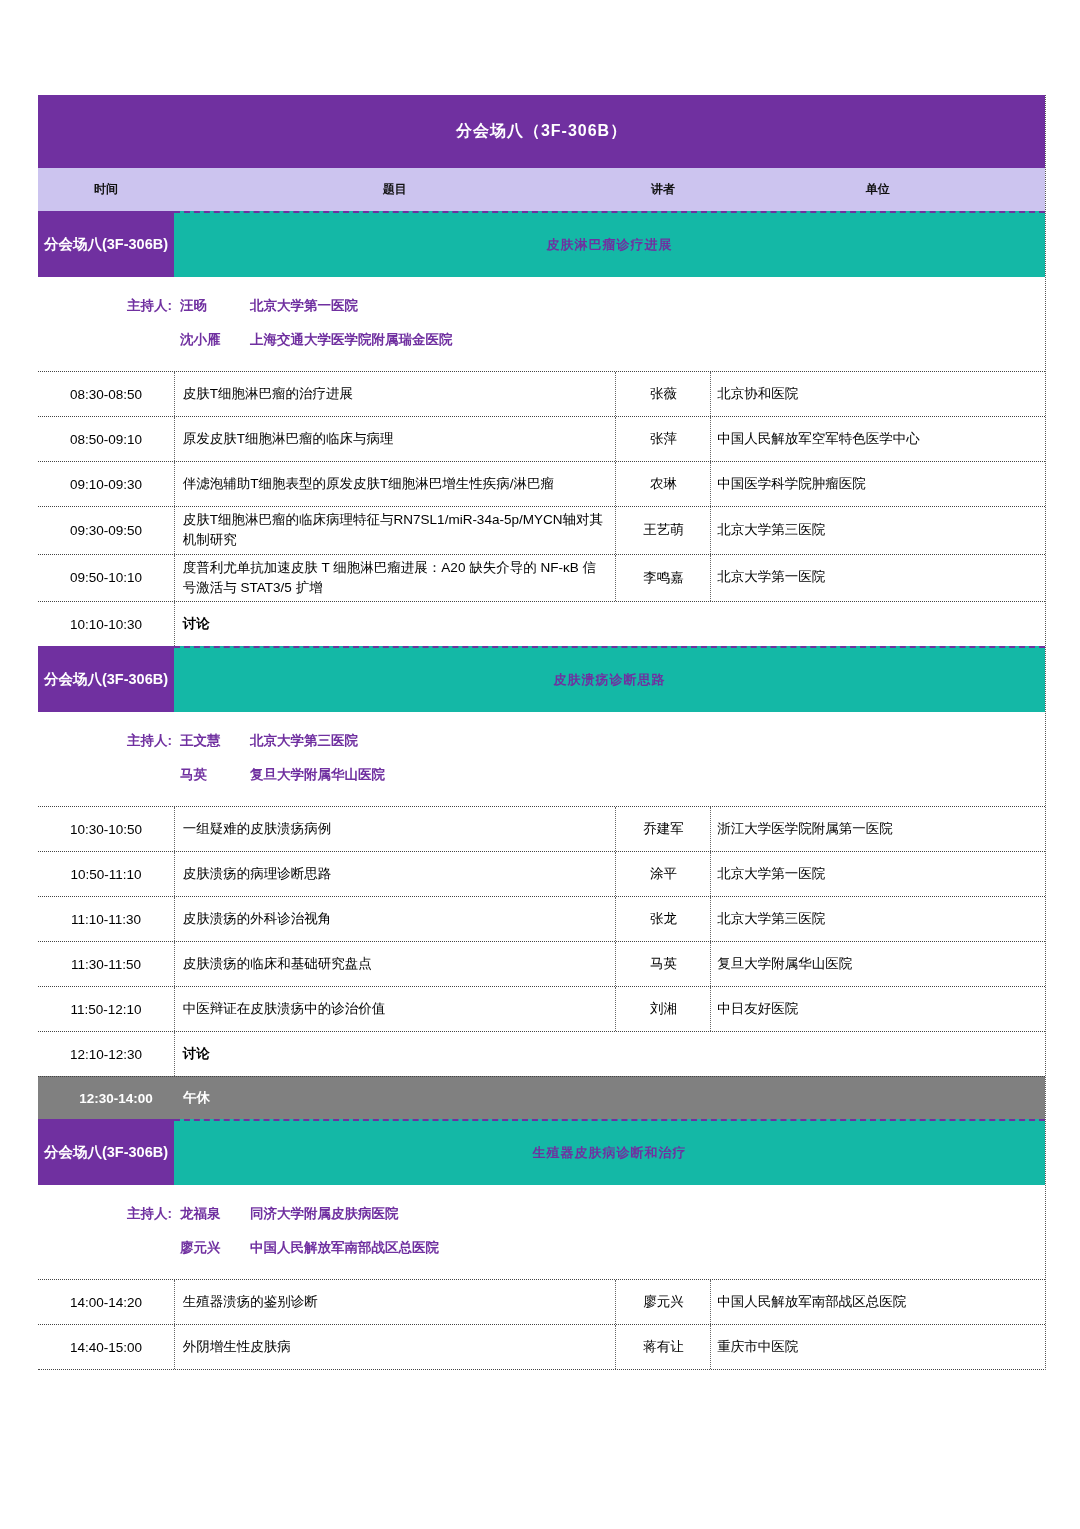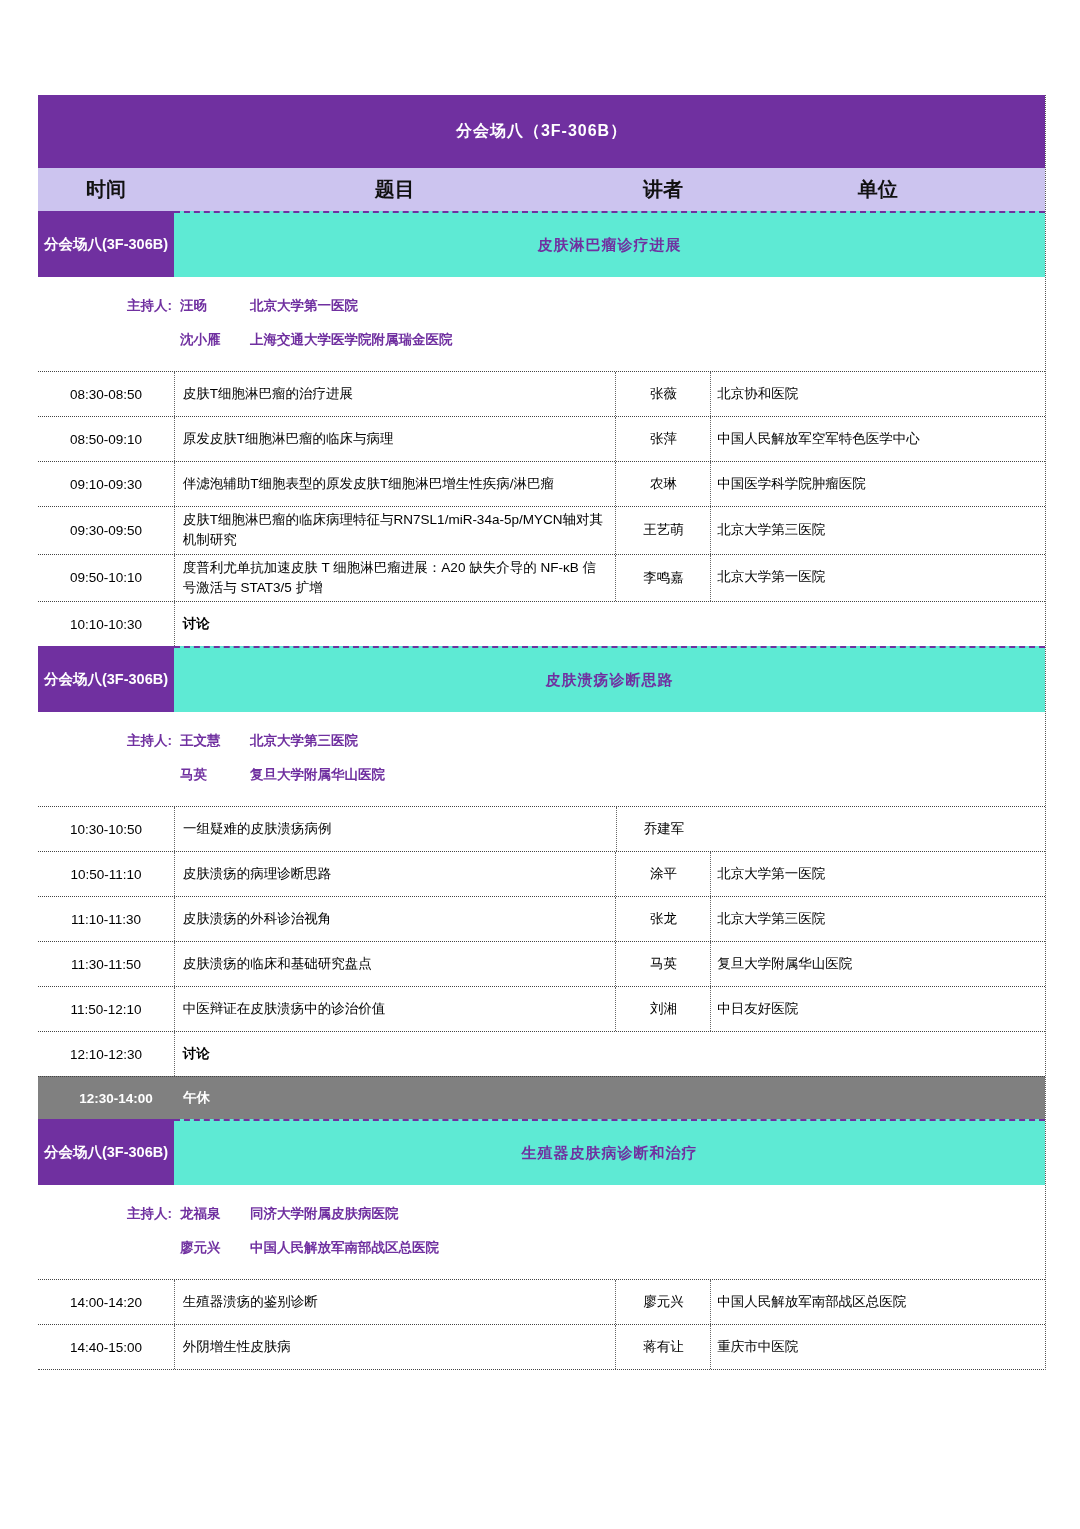--- a/index.html
+++ b/index.html
@@ -20,40 +20,40 @@
   }
 
   .title-bar {
     height: 73px; background: #7030A0; color: #fff;
     font-weight: bold; font-size: 16px; letter-spacing: 1px;
     display: flex; align-items: center; justify-content: center;
   }
 
   .header-row {
     height: 43px; background: #CCC4EF;
-    display: flex; font-weight: bold; font-size: 20px; color: #111;
+    display: flex; font-weight: bold; font-size: 12px; color: #111;
   }
   .hc { display: flex; align-items: center; justify-content: center; }
 
   .w-time { width: 136px; }
   .w-title { width: 442px; }
   .w-speaker { width: 95px; }
   .w-unit { width: 335px; }
 
   .section-header { display: flex; height: 66px; }
   .room-cell {
     width: 136px; background: #7030A0; color: #fff;
     font-weight: bold; font-size: 14.5px; line-height: 1.55;
     display: flex; flex-direction: row; align-items: center; justify-content: center;
   }
   .section-band {
-    flex: 1; background: #5eead4;
+    flex: 1; background: #14b8a6;
     border-top: 2px dashed #7030A0;
     display: flex; align-items: center; justify-content: center;
-    color: #7030A0; font-weight: bold; font-size: 15px; letter-spacing: 1px;
+    color: #7030A0; font-weight: bold; font-size: 13px; letter-spacing: 1px;
   }
 
   .mod-block { background: #fff; padding: 12px 0 14px 0; }
   .mod-line {
     display: flex; align-items: center; height: 34px;
     color: #7030A0; font-weight: bold; font-size: 13.5px;
   }
   .mod-label { width: 136px; text-align: right; padding-right: 2px; }
   .mod-name { width: 70px; margin-left: 6px; }
   .mod-affil { flex: 1; }
@@ -167,20 +167,21 @@
           <div class="mod-line">
             <span class="mod-label"></span>
             <span class="mod-name">马英</span>
             <span class="mod-affil">复旦大学附属华山医院</span>
           </div>
         </div>
         <div class="row">
           <div class="cell c-time">10:30-10:50</div>
           <div class="cell c-title">一组疑难的皮肤溃疡病例</div>
           <div class="cell c-speaker">乔建军</div>
+          <div class="cell c-unit">浙江大学医学院附属第一医院</div>
         </div>
         <div class="row">
           <div class="cell c-time">10:50-11:10</div>
           <div class="cell c-title">皮肤溃疡的病理诊断思路</div>
           <div class="cell c-speaker">涂平</div>
           <div class="cell c-unit">北京大学第一医院</div>
         </div>
         <div class="row">
           <div class="cell c-time">11:10-11:30</div>
           <div class="cell c-title">皮肤溃疡的外科诊治视角</div>

